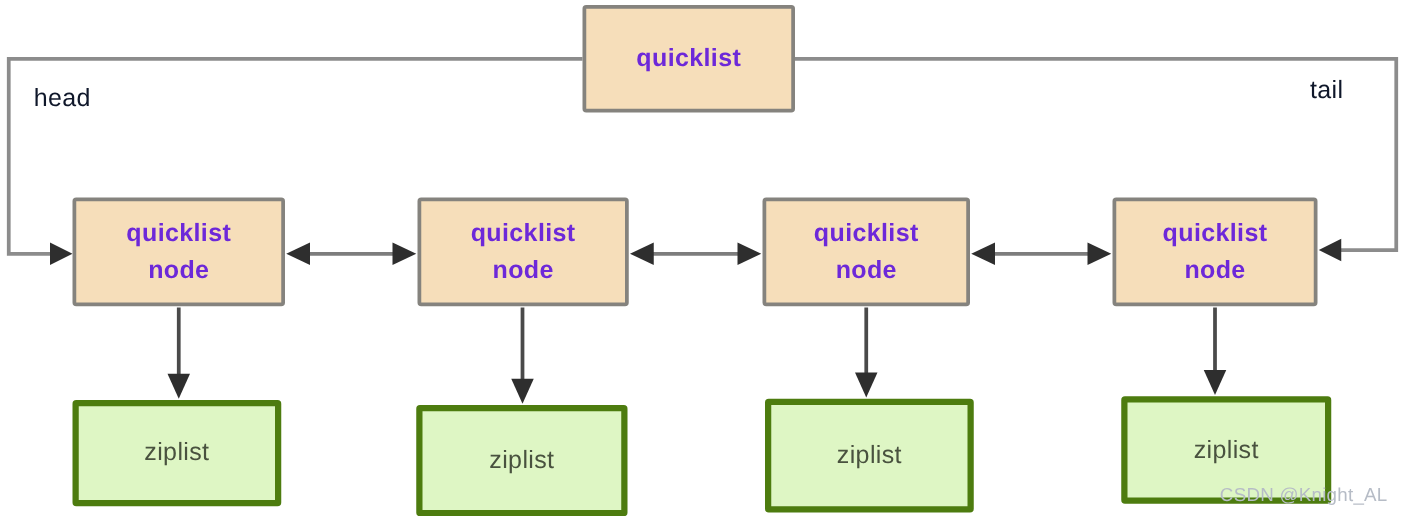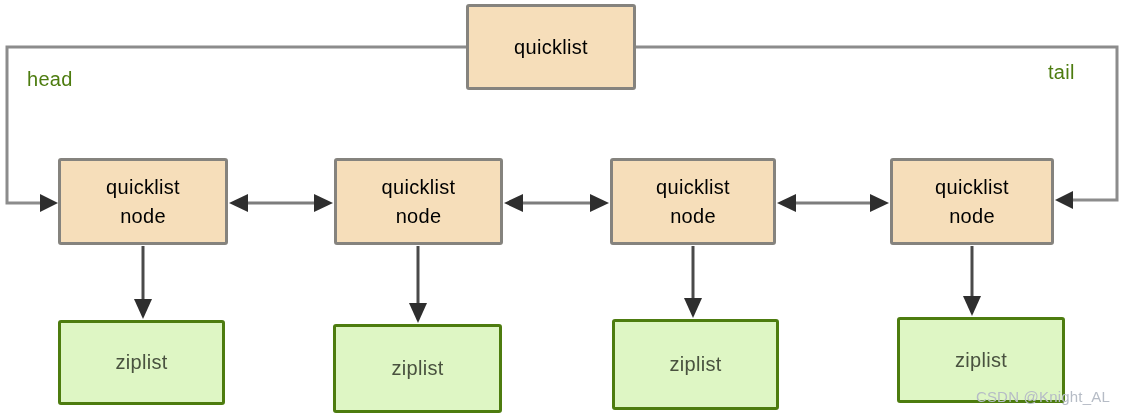--- a/index.html
+++ b/index.html
@@ -24,31 +24,32 @@
     justify-content: center;
     text-align: center;
     border-radius: 3px;
     font-size: 20px;
     line-height: 1.45;
     letter-spacing: 0.3px;
   }
   .box.tan {
     background: #f6deba;
     border: 3px solid #85837e;
-    color: #000000;
+    color: #6d28d9;
+    font-weight: bold;
   }
   .box.green {
     background: #def6c4;
-    border: 3px solid #4d7c0f;
+    border: 5px solid #4d7c0f;
     color: #49523f;
   }
   .edge-label {
     position: absolute;
     font-size: 20px;
-    color: #4d7c0f;
+    color: #0f172a;
     letter-spacing: 0.3px;
   }
   .watermark {
     position: absolute;
     font-size: 15px;
     color: #b6bcc6;
     letter-spacing: 0.2px;
     white-space: nowrap;
   }
 </style>

